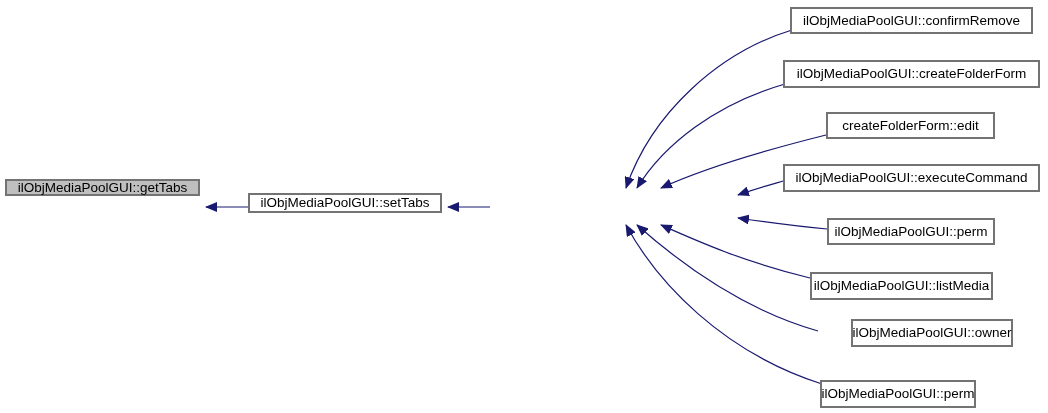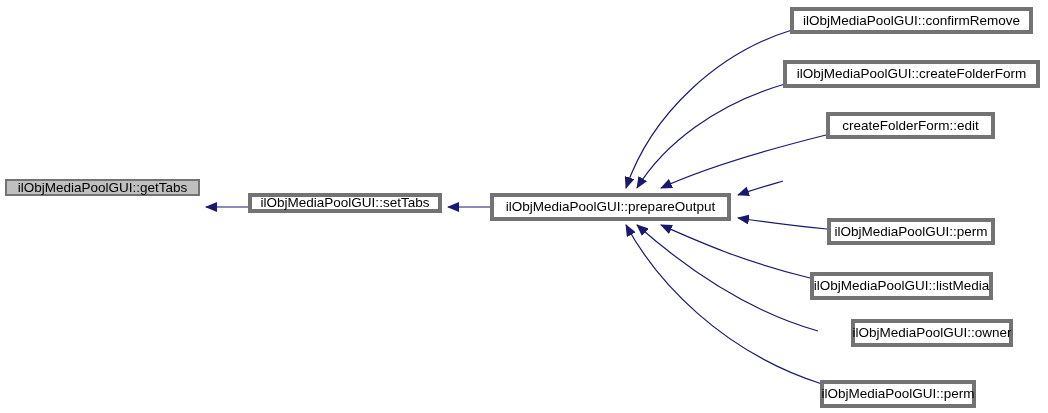--- a/index.html
+++ b/index.html
@@ -13,21 +13,21 @@
   }
   svg.edges {
     position: absolute;
     left: 0; top: 0;
     width: 1048px; height: 413px;
     pointer-events: none;
   }
   .node {
     position: absolute;
     box-sizing: border-box;
-    border: 4px solid #737373;
+    border: 2px solid #737373;
     background: #ffffff;
     color: #000000;
     font-size: 13.5px;
     line-height: 1;
     display: flex;
     align-items: center;
     justify-content: center;
     white-space: nowrap;
     cursor: pointer;
   }
@@ -68,22 +68,22 @@
     <path class="edge" d="M 826 135 C 758 152 696 172 661 188" marker-end="url(#arrow)"></path>
     <path class="edge" d="M 783 181 C 766 186 752 190 738 195" marker-end="url(#arrow)"></path>
     <path class="edge" d="M 827 229 C 794 226 766 222 738 218" marker-end="url(#arrow)"></path>
     <path class="edge" d="M 810 278 C 744 262 697 241 661 225" marker-end="url(#arrow)"></path>
     <path class="edge" d="M 818 331 C 737 308 672 256 637 225" marker-end="url(#arrow)"></path>
     <path class="edge" d="M 822 384 C 722 352 657 282 626 225" marker-end="url(#arrow)"></path>
   </svg>
 
   <div class="node highlight" id="n-getTabs">ilObjMediaPoolGUI::getTabs</div>
   <div class="node" id="n-setTabs">ilObjMediaPoolGUI::setTabs</div>
-  <div class="node" id="n-prepareOutput">ilObjMediaPoolGUI::prepareOutput</div>
   <div class="node" id="n-confirmRemove">ilObjMediaPoolGUI::confirmRemove</div>
   <div class="node" id="n-createFolderForm">ilObjMediaPoolGUI::createFolderForm</div>
   <div class="node" id="n-edit">createFolderForm::edit</div>
+  <div class="node" id="n-executeCommand">ilObjMediaPoolGUI::executeCommand</div>
   <div class="node" id="n-info">ilObjMediaPoolGUI::perm</div>
   <div class="node" id="n-listMedia">ilObjMediaPoolGUI::listMedia</div>
   <div class="node" id="n-owner">ilObjMediaPoolGUI::owner</div>
   <div class="node" id="n-perm">ilObjMediaPoolGUI::perm</div>
 
 </div>
 
 </body></html>

